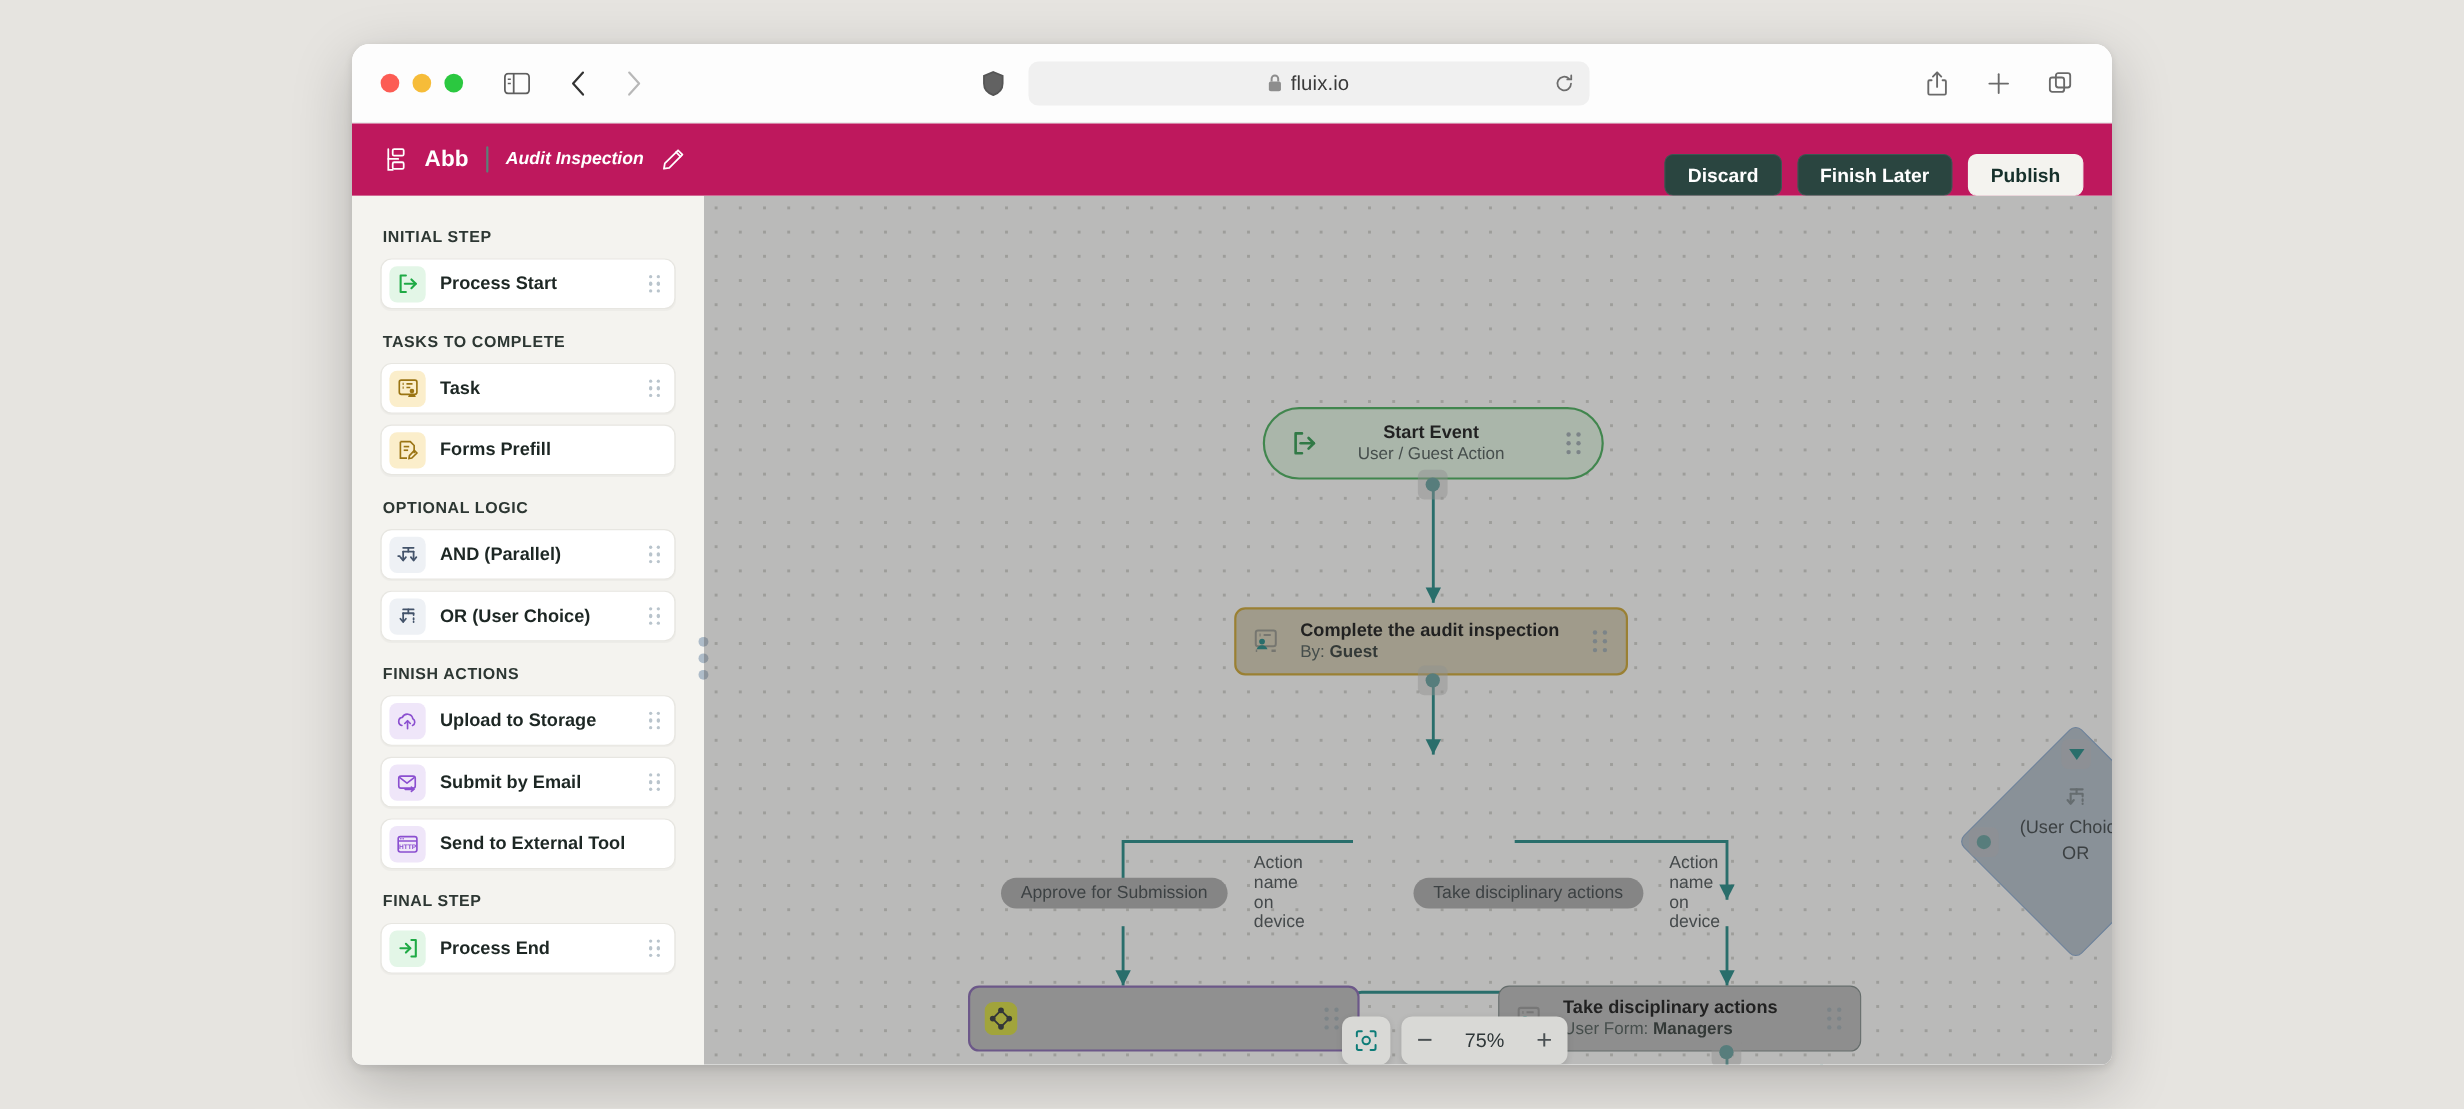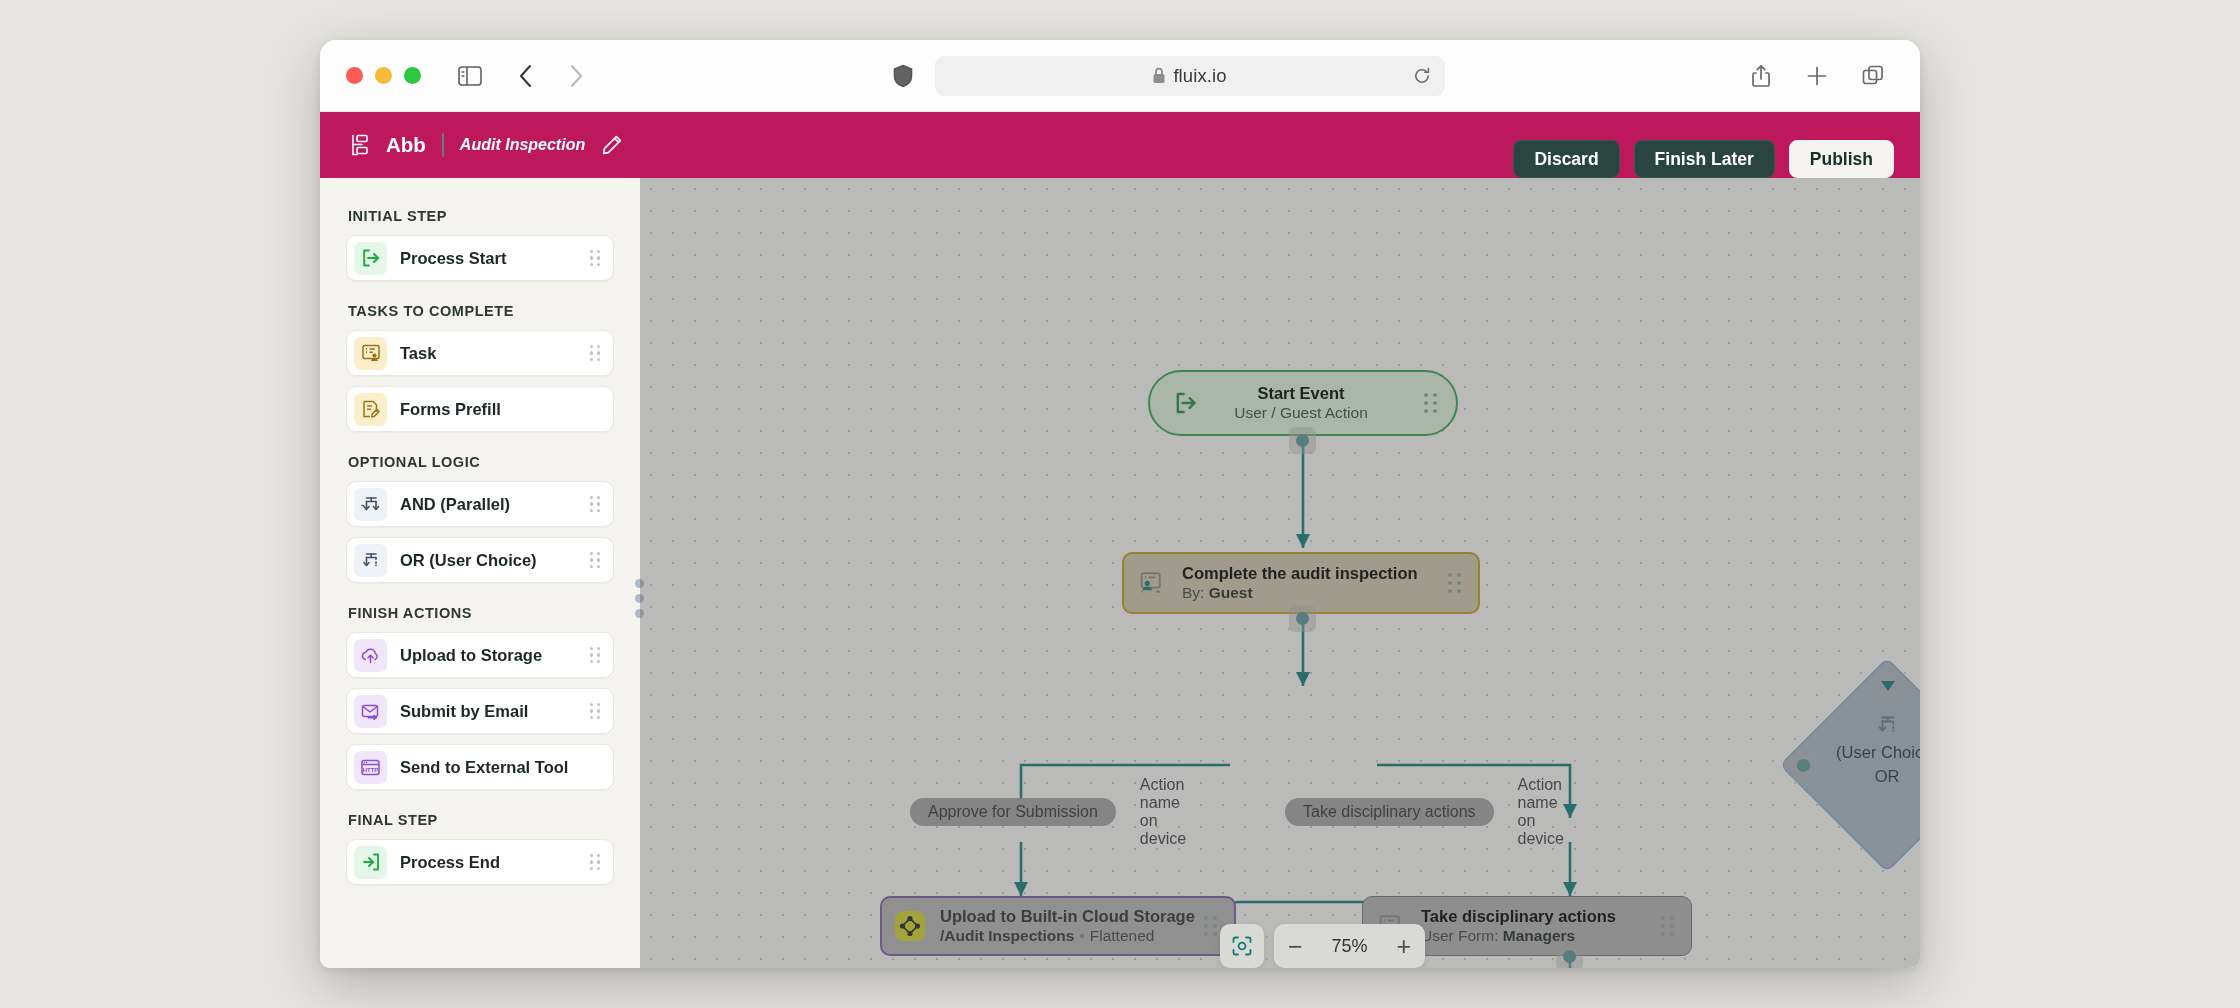--- a/index.html
+++ b/index.html
@@ -656,24 +656,20 @@
                 <rect x="0" y="0" width="30" height="30" rx="8" fill="#cfd42a"></rect>
                 <g stroke="#1d2228" stroke-width="1.7" fill="none">
                   <path d="M15 7.5 L22.5 15 L15 22.5 L7.5 15 Z"></path>
                 </g>
                 <circle cx="15" cy="7.5" r="2.6" fill="#1d2228"></circle>
                 <circle cx="15" cy="22.5" r="2.6" fill="#1d2228"></circle>
                 <circle cx="7.5" cy="15" r="2.6" fill="#1d2228"></circle>
                 <circle cx="22.5" cy="15" r="2.6" fill="#1d2228"></circle>
               </svg>
             </span>
-            <span class="ntext">
-              <span class="ntitle">Upload to Built-in Cloud Storage</span>
-              <span class="nsub"><span>/Audit Inspections</span><span class="dotsep">•</span><span class="flat">Flattened</span></span>
-            </span>
             <span class="ngrip">
                 <i></i>
                 <i></i>
                 <i></i>
                 <i></i>
                 <i></i>
                 <i></i>
               </span>
           </div>
 

